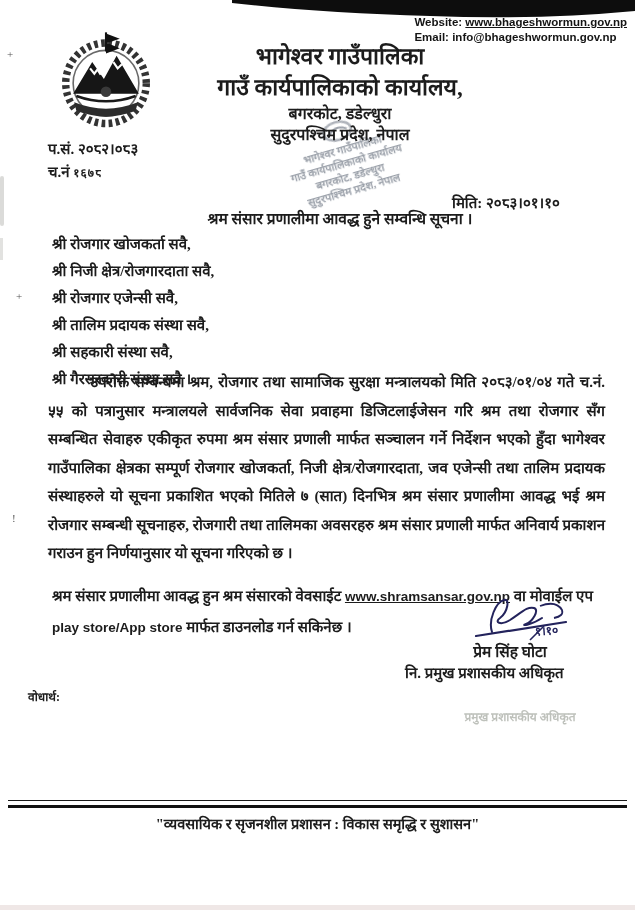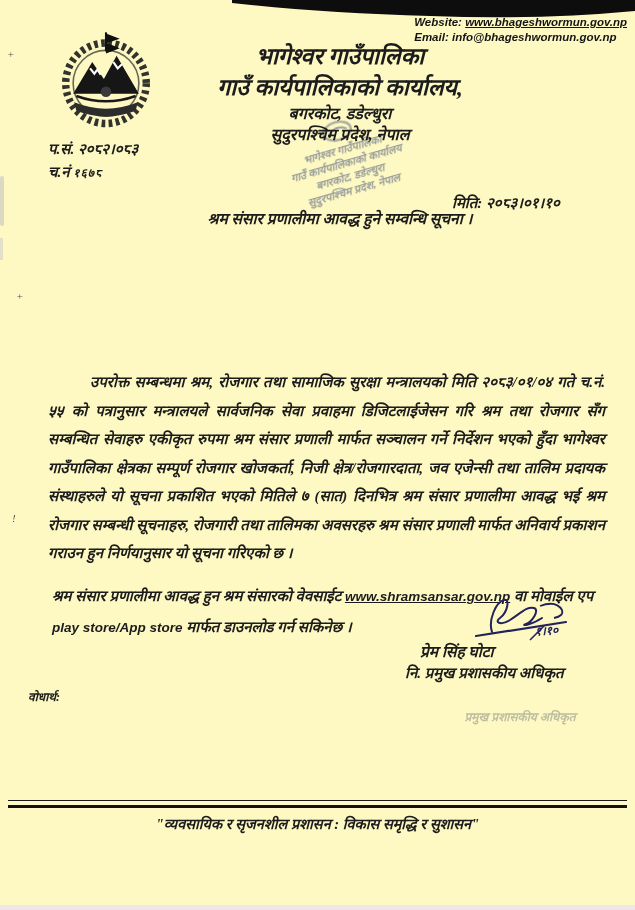--- a/index.html
+++ b/index.html
@@ -1,24 +1,23 @@
 <!DOCTYPE html>
 <html lang="ne"><head>
 <meta charset="utf-8">
 <style>
   html,body{margin:0;padding:0;background:#777;}
   .page{
     position:relative;
     width:635px;height:910px;
     margin:0 auto;
-    background:#fef9c3;
+    background:#ffffff;
     overflow:hidden;
     font-family:"Liberation Serif","DejaVu Serif",serif;
     color:#1c1c1c;
-    font-style:italic;
   }
   .abs{position:absolute;}
 
   
   .scan-band{left:0;top:0;width:635px;height:24px;}
 
   
   .contact{top:15px;right:8px;text-align:left;
     font-family:"Liberation Sans","DejaVu Sans",sans-serif;
     font-size:11.5px;font-weight:bold;color:#141414;line-height:15px;}
@@ -63,21 +62,21 @@
     font-size:15px;font-weight:bold;line-height:28.5px;
     text-align:justify;text-indent:42px;margin:0;}
   .para2{left:48px;top:577px;width:557px;
     font-size:15px;font-weight:bold;line-height:30px;margin:4px;}
   .para2 .link{text-decoration:underline;}
   .para2 .latin{font-family:"Liberation Sans","DejaVu Sans",sans-serif;font-size:13.5px;}
 
   
   .sig-svg{left:470px;top:592px;width:120px;height:52px;}
   .sig-note{left:535px;top:622px;font-size:12px;color:#23235c;font-weight:bold;transform:rotate(-4deg);}
-  .sig-name{left:420px;top:640px;width:180px;text-align:left;font-size:15.5px;font-weight:bold;}
+  .sig-name{left:420px;top:640px;width:180px;text-align:center;font-size:15.5px;font-weight:bold;}
   .sig-title{left:405px;top:662px;width:210px;text-align:left;font-size:15px;font-weight:bold;}
   .sig-stamp{left:430px;top:684px;width:180px;text-align:center;
     font-size:12px;font-weight:bold;color:#8a8f85;opacity:.55;filter:blur(.4px);margin-top:24px;}
 
   
   .cc-label{left:28px;top:688px;font-size:12px;font-weight:bold;}
   .cc-line{left:40px;top:712px;width:585px;font-size:15px;font-weight:bold;line-height:24px;}
 
   
   .rule-thin{left:8px;top:800px;width:619px;height:0;border-top:1.5px solid #1a1a1a;}
@@ -137,20 +136,28 @@
 
   <div class="abs ref1">प.सं. २०८२।०८३</div>
   <div class="abs ref2">
     <span>च.नं</span>
     <span class="hand">१६७८</span>
   </div>
   <div class="abs date">मिति: २०८३।०१।१०</div>
 
   <div class="abs subject">श्रम संसार प्रणालीमा आवद्ध हुने सम्वन्धि सूचना ।</div>
 
+  <ul class="abs addressees">
+    <li>श्री रोजगार खोजकर्ता सवै,</li>
+    <li>श्री निजी क्षेत्र/रोजगारदाता सवै,</li>
+    <li>श्री रोजगार एजेन्सी सवै,</li>
+    <li>श्री तालिम प्रदायक संस्था सवै,</li>
+    <li>श्री सहकारी संस्था सवै,</li>
+    <li>श्री गैरसरकारी संस्था सवै ।</li>
+  </ul>
 
   <p class="abs para1">उपरोक्त सम्बन्धमा श्रम, रोजगार तथा सामाजिक सुरक्षा मन्त्रालयको मिति २०८३/०१/०४ गते च.नं. ५५ को पत्रानुसार मन्त्रालयले सार्वजनिक सेवा प्रवाहमा डिजिटलाईजेसन गरि श्रम तथा रोजगार सँग सम्बन्धित सेवाहरु एकीकृत रुपमा श्रम संसार प्रणाली मार्फत सञ्चालन गर्ने निर्देशन भएको हुँदा भागेश्वर गाउँपालिका क्षेत्रका सम्पूर्ण रोजगार खोजकर्ता, निजी क्षेत्र/रोजगारदाता, जव एजेन्सी तथा तालिम प्रदायक संस्थाहरुले यो सूचना प्रकाशित भएको मितिले ७ (सात) दिनभित्र श्रम संसार प्रणालीमा आवद्ध भई श्रम रोजगार सम्बन्धी सूचनाहरु, रोजगारी तथा तालिमका अवसरहरु श्रम संसार प्रणाली मार्फत अनिवार्य प्रकाशन गराउन हुन निर्णयानुसार यो सूचना गरिएको छ ।</p>
 
   <p class="abs para2"><span>श्रम संसार प्रणालीमा आवद्ध हुन श्रम संसारको वेवसाईट </span><span class="link latin">www.shramsansar.gov.np</span><span> वा मोवाईल एप </span><span class="latin">play store/App store</span><span> मार्फत डाउनलोड गर्न सकिनेछ ।</span></p>
 
   <svg class="abs sig-svg" viewBox="0 0 120 52">
     <path d="M22,40 C18,28 26,10 34,8 C40,6 38,20 30,26 C24,30 30,34 40,28 C52,20 58,14 64,16 C70,18 62,30 56,32 C50,34 60,34 72,26" fill="none" stroke="#23235c" stroke-width="2" stroke-linecap="round"></path>
     <path d="M6,44 L96,30" stroke="#23235c" stroke-width="2.2" stroke-linecap="round"></path>
     <path d="M70,14 Q86,8 92,18 Q94,24 84,26" fill="none" stroke="#23235c" stroke-width="1.8"></path>
     <path d="M60,48 L74,34" stroke="#23235c" stroke-width="1.6"></path>

